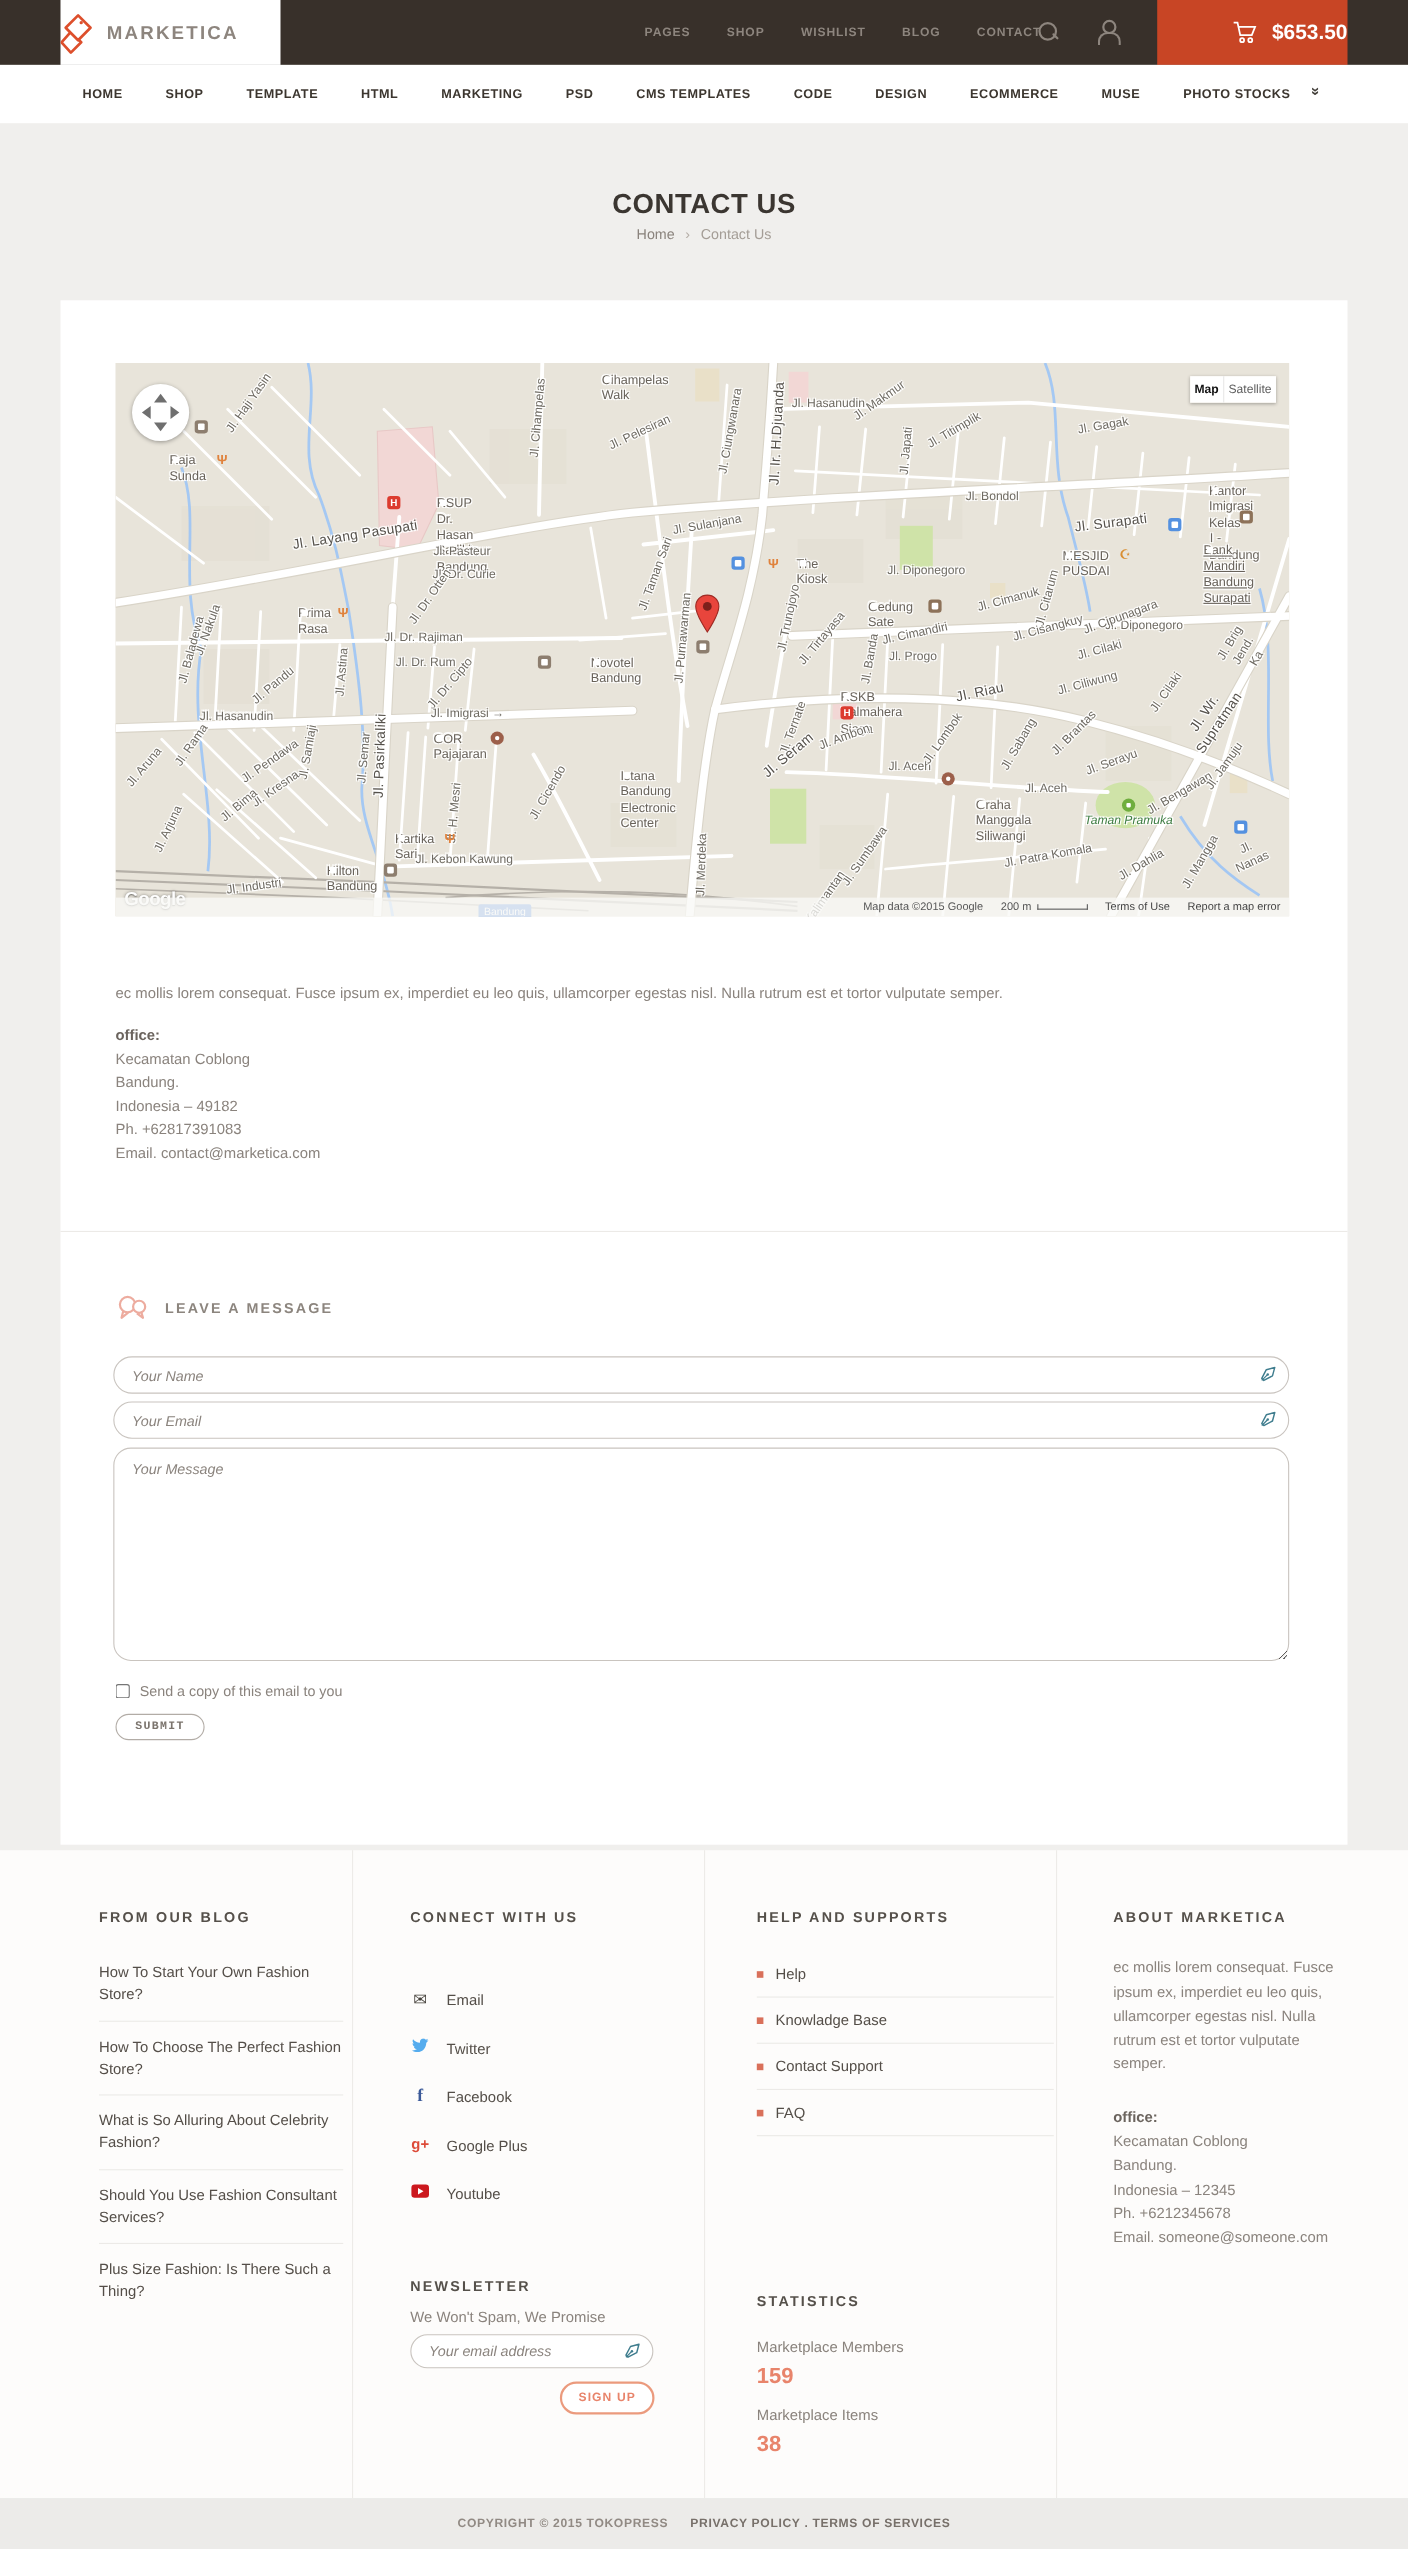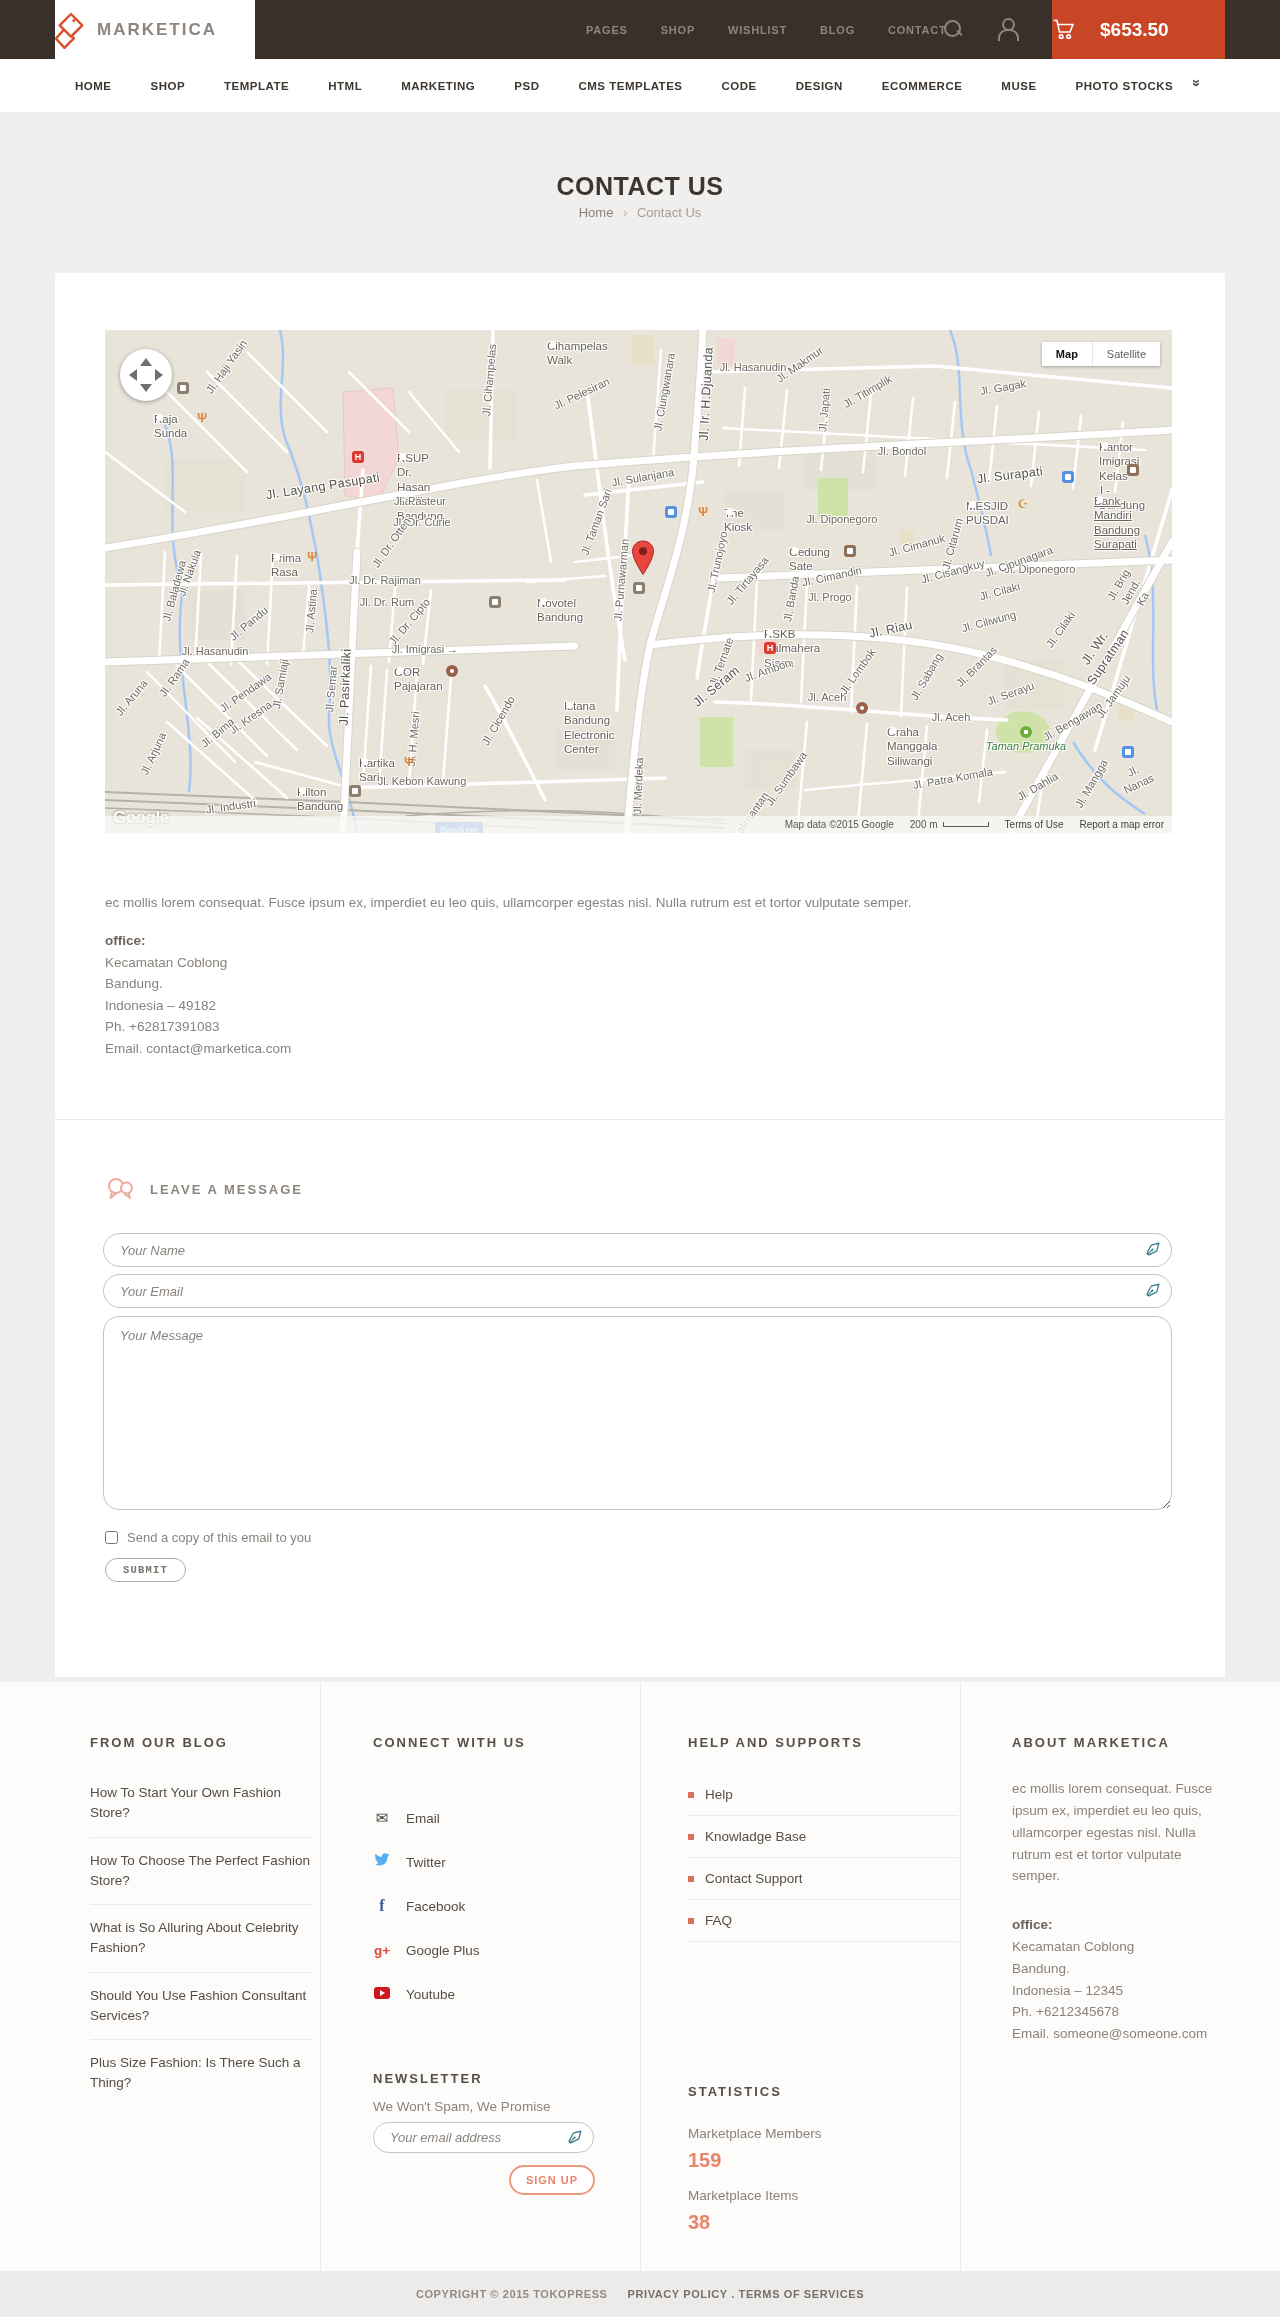--- a/index.html
+++ b/index.html
@@ -21,21 +21,21 @@
   .search-icon::before { content:""; position:absolute; left:0; top:0; width:13px; height:13px;
       border:2px solid #8d857e; border-radius:50%; }
   .search-icon::after { content:""; position:absolute; left:12px; top:12px; width:7px; height:2px;
       background:#8d857e; transform:rotate(45deg); border-radius:1px; }
   .user-icon { position:absolute; left:997px; top:18px; width:20px; height:24px; cursor:pointer; }
   .user-icon::before { content:""; position:absolute; left:5px; top:0; width:9px; height:9px;
       border:2px solid #8d857e; border-radius:50%; }
   .user-icon::after { content:""; position:absolute; left:1px; top:11px; width:17px; height:10px;
       border:2px solid #8d857e; border-bottom:none; border-radius:9px 9px 0 0; }
   .cart { position:absolute; left:1052px; top:0; width:173px; height:59px; background:#c84525;
-          display:flex; align-items:center; justify-content:flex-start; gap:24px; cursor:pointer; }
+          display:flex; align-items:center; justify-content:flex-end; gap:12px; cursor:pointer; }
   .cart-total { color:#fff; font-size:19px; font-weight:bold; }
 
   
   .catnav { position:absolute; left:0; top:59px; width:1280px; height:53px; background:#fff; }
   .catnav-list { position:absolute; left:75px; top:0; height:53px; display:flex; align-items:center; gap:39px; }
   .catnav-item { font-size:11.5px; font-weight:bold; letter-spacing:.5px; color:#3c362f; cursor:pointer; white-space:nowrap; }
   .catnav-more { position:absolute; left:1193px; top:16px; font-size:14px; color:#44403b; font-weight:bold;
                  transform:rotate(90deg); display:inline-block; cursor:pointer; }
 
   
@@ -77,21 +77,21 @@
   .map-pin { position:absolute; left:538px; top:210px; transform:translate(-50%,0); }
   .pan-ctrl { position:absolute; left:15px; top:19px; width:52px; height:52px; border-radius:50%;
               background:#fff; box-shadow:0 1px 4px rgba(0,0,0,.35); cursor:pointer; }
   .pan-ctrl span { position:absolute; width:0; height:0; }
   .pan-up    { left:20px; top:9px;  border-left:6px solid transparent; border-right:6px solid transparent; border-bottom:8px solid #6f6f6f; }
   .pan-down  { left:20px; bottom:9px; border-left:6px solid transparent; border-right:6px solid transparent; border-top:8px solid #6f6f6f; }
   .pan-left  { left:9px; top:20px; border-top:6px solid transparent; border-bottom:6px solid transparent; border-right:8px solid #6f6f6f; }
   .pan-right { right:9px; top:20px; border-top:6px solid transparent; border-bottom:6px solid transparent; border-left:8px solid #6f6f6f; }
 
   .map-type { position:absolute; right:12px; top:12px; display:flex; box-shadow:0 1px 3px rgba(0,0,0,.3); }
-  .map-type .mt-btn { background:#fff; height:24px; padding:0 14px; font-size:11px; line-height:24px; cursor:pointer; }
+  .map-type .mt-btn { background:#fff; height:24px; padding:0 4px; font-size:11px; line-height:24px; cursor:pointer; }
   .mt-map { font-weight:bold; color:#111; border-right:1px solid #e6e6e6; }
   .mt-sat { color:#5f5f5f; }
 
   .g-logo { position:absolute; left:8px; bottom:5px; font-size:17px; font-weight:bold; color:#fff; letter-spacing:-.5px;
             text-shadow:0 0 3px rgba(0,0,0,.45), 0 1px 1px rgba(0,0,0,.35); }
   .map-attr { position:absolute; left:0; bottom:0; width:1067px; height:17px; background:rgba(248,248,246,.78);
               display:flex; align-items:center; justify-content:flex-end; gap:16px; padding:0 8px;
               font-size:10px; color:#565656; }
   .map-attr .attr-link { color:#444; cursor:pointer; }
   .scalebar { display:flex; align-items:center; gap:5px; }

